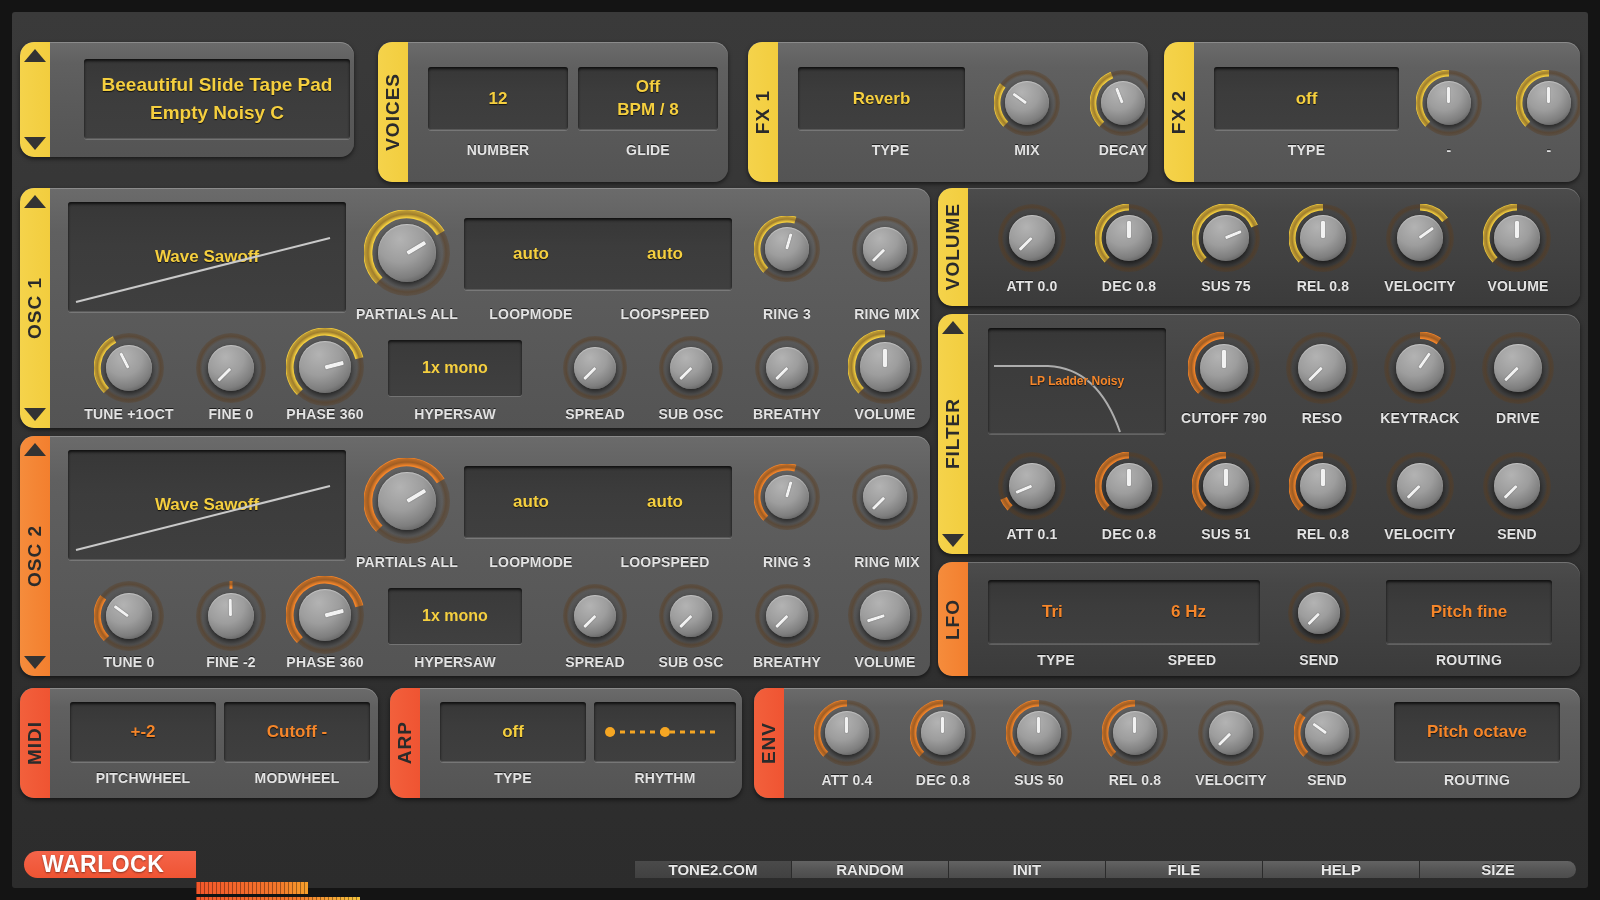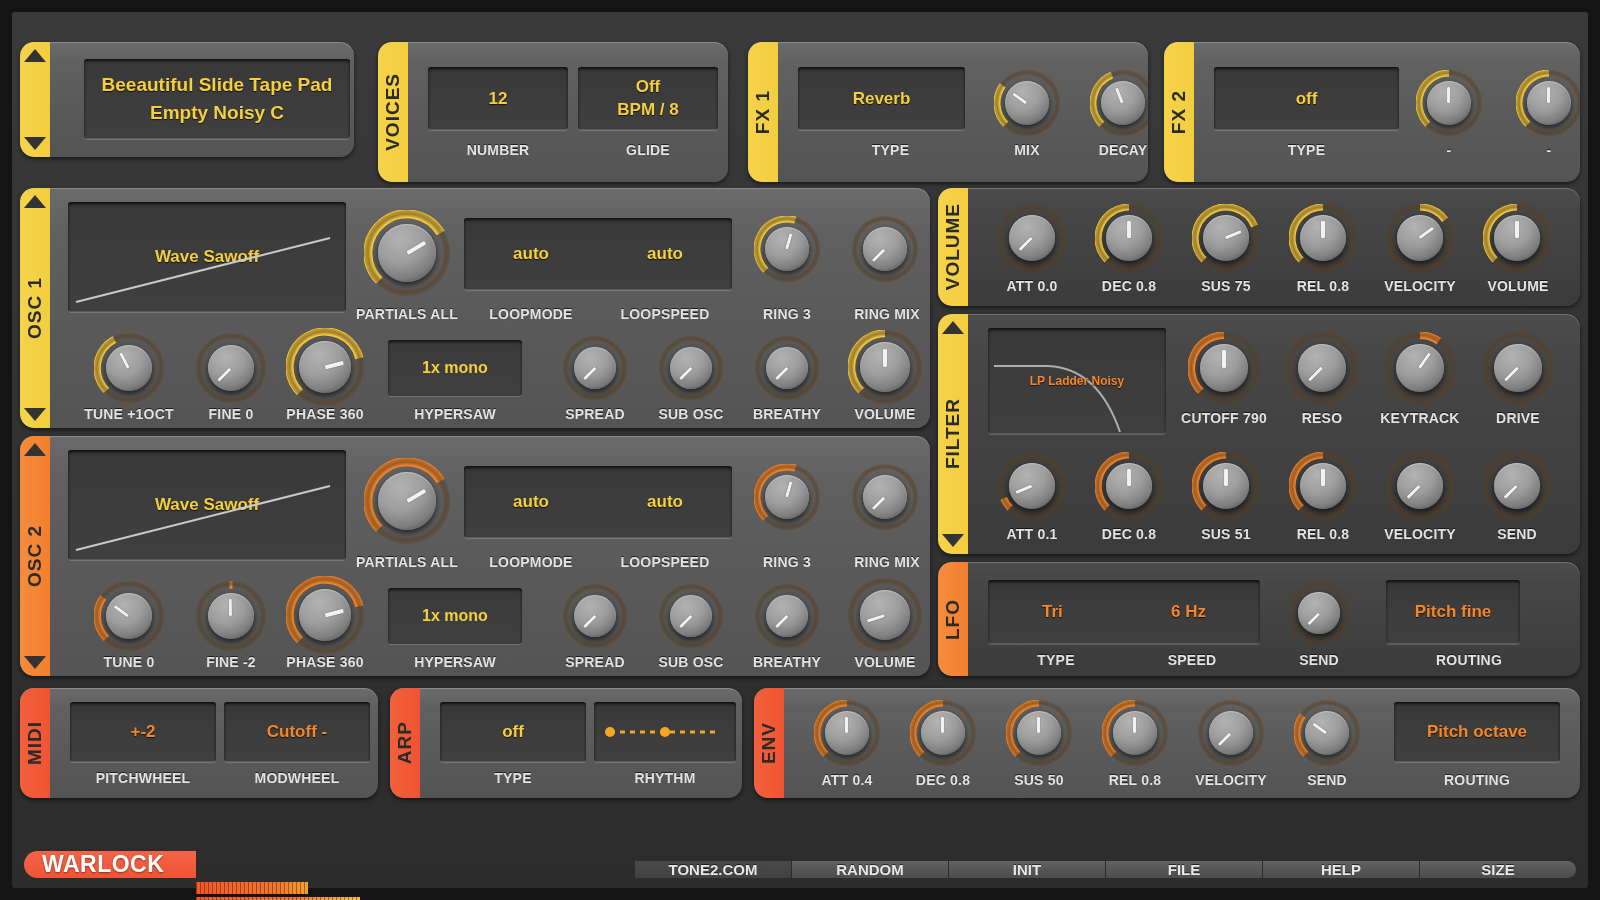--- a/index.html
+++ b/index.html
@@ -723,21 +723,21 @@
 
       <div class="knob" style="left:350px; top:20px; width:62px; height:62px;">
           <svg class="ring" viewBox="0 0 62 62"></svg>
           <div class="halo"></div>
           <div class="cap" style="left:10.2px;top:10.2px;width:41.5px;height:41.5px;">
             <div class="ptr" style="width:2.8px;height:15.4px;left:calc(50% - 1.4px);top:5.4px;transform:rotate(-135deg);"></div>
           </div>
         </div>
       <div class="caption" style="left:342px; top:90px; width:78px;">SEND</div>
 
-      <div class="lcd orange" style="left:448px; top:18px; width:134px; height:64px;">
+      <div class="lcd orange" style="left:448px; top:18px; width:166px; height:64px;">
         <span>Pitch fine</span>
       </div>
       <div class="caption" style="left:448px; top:90px; width:166px;">ROUTING</div>
     </div>
 
     <div class="mod" style="left:8px; top:676px; width:358px; height:110px;">
       <div class="vtab r">
         <span>MIDI</span>
       </div>
       <div class="lcd orange" style="left:50px; top:14px; width:146px; height:60px;">

